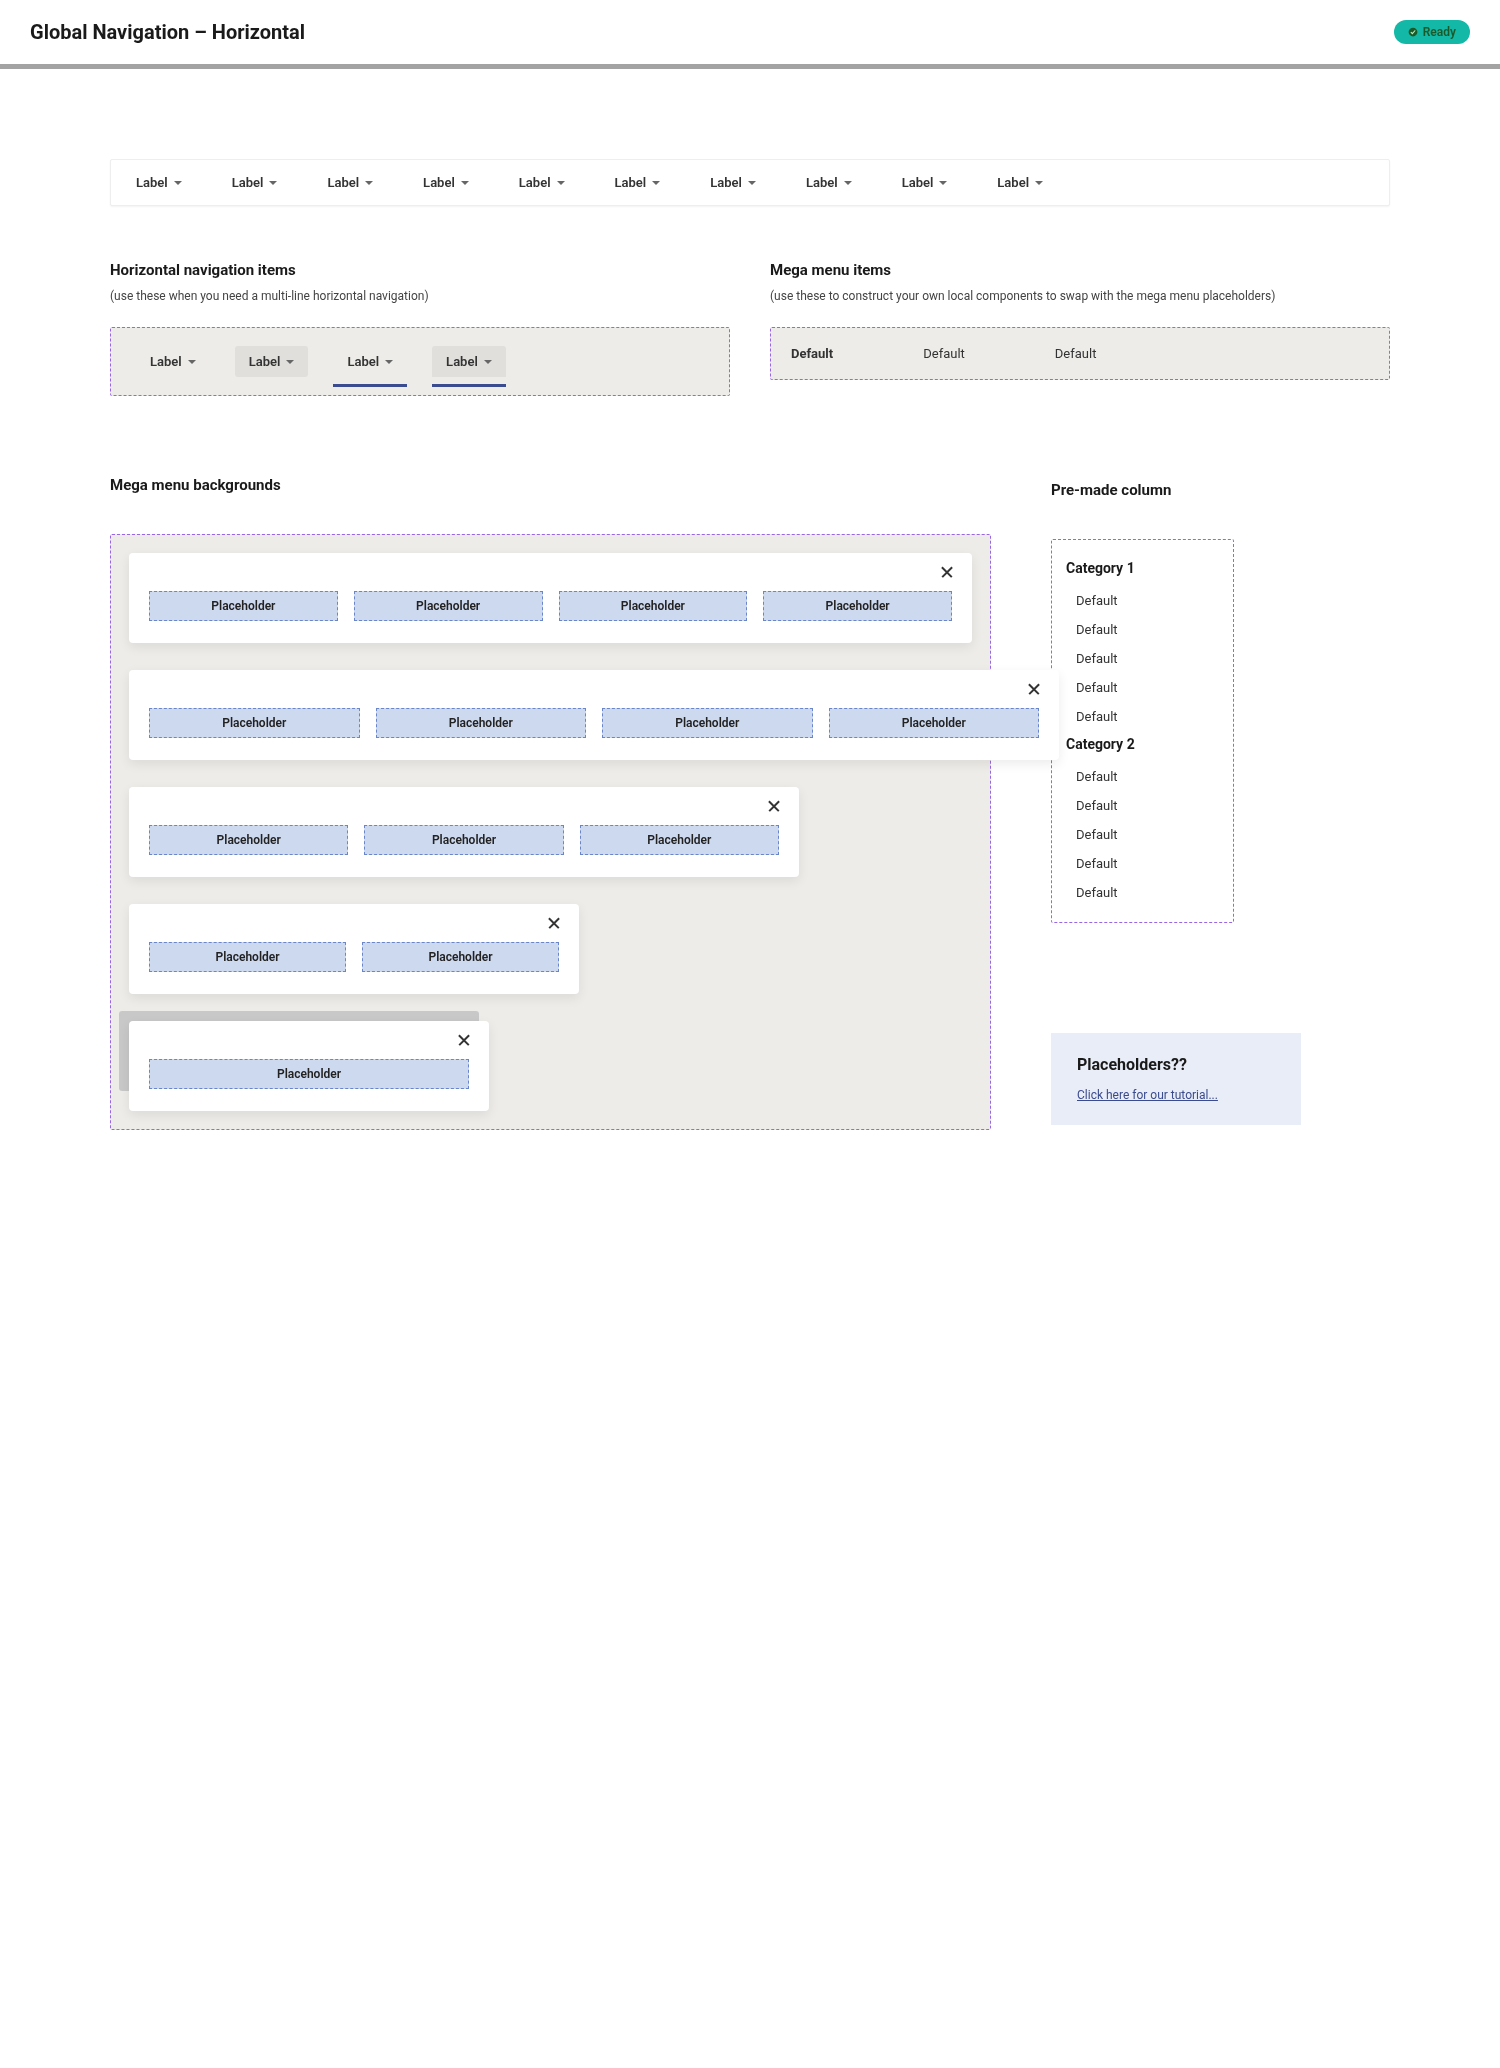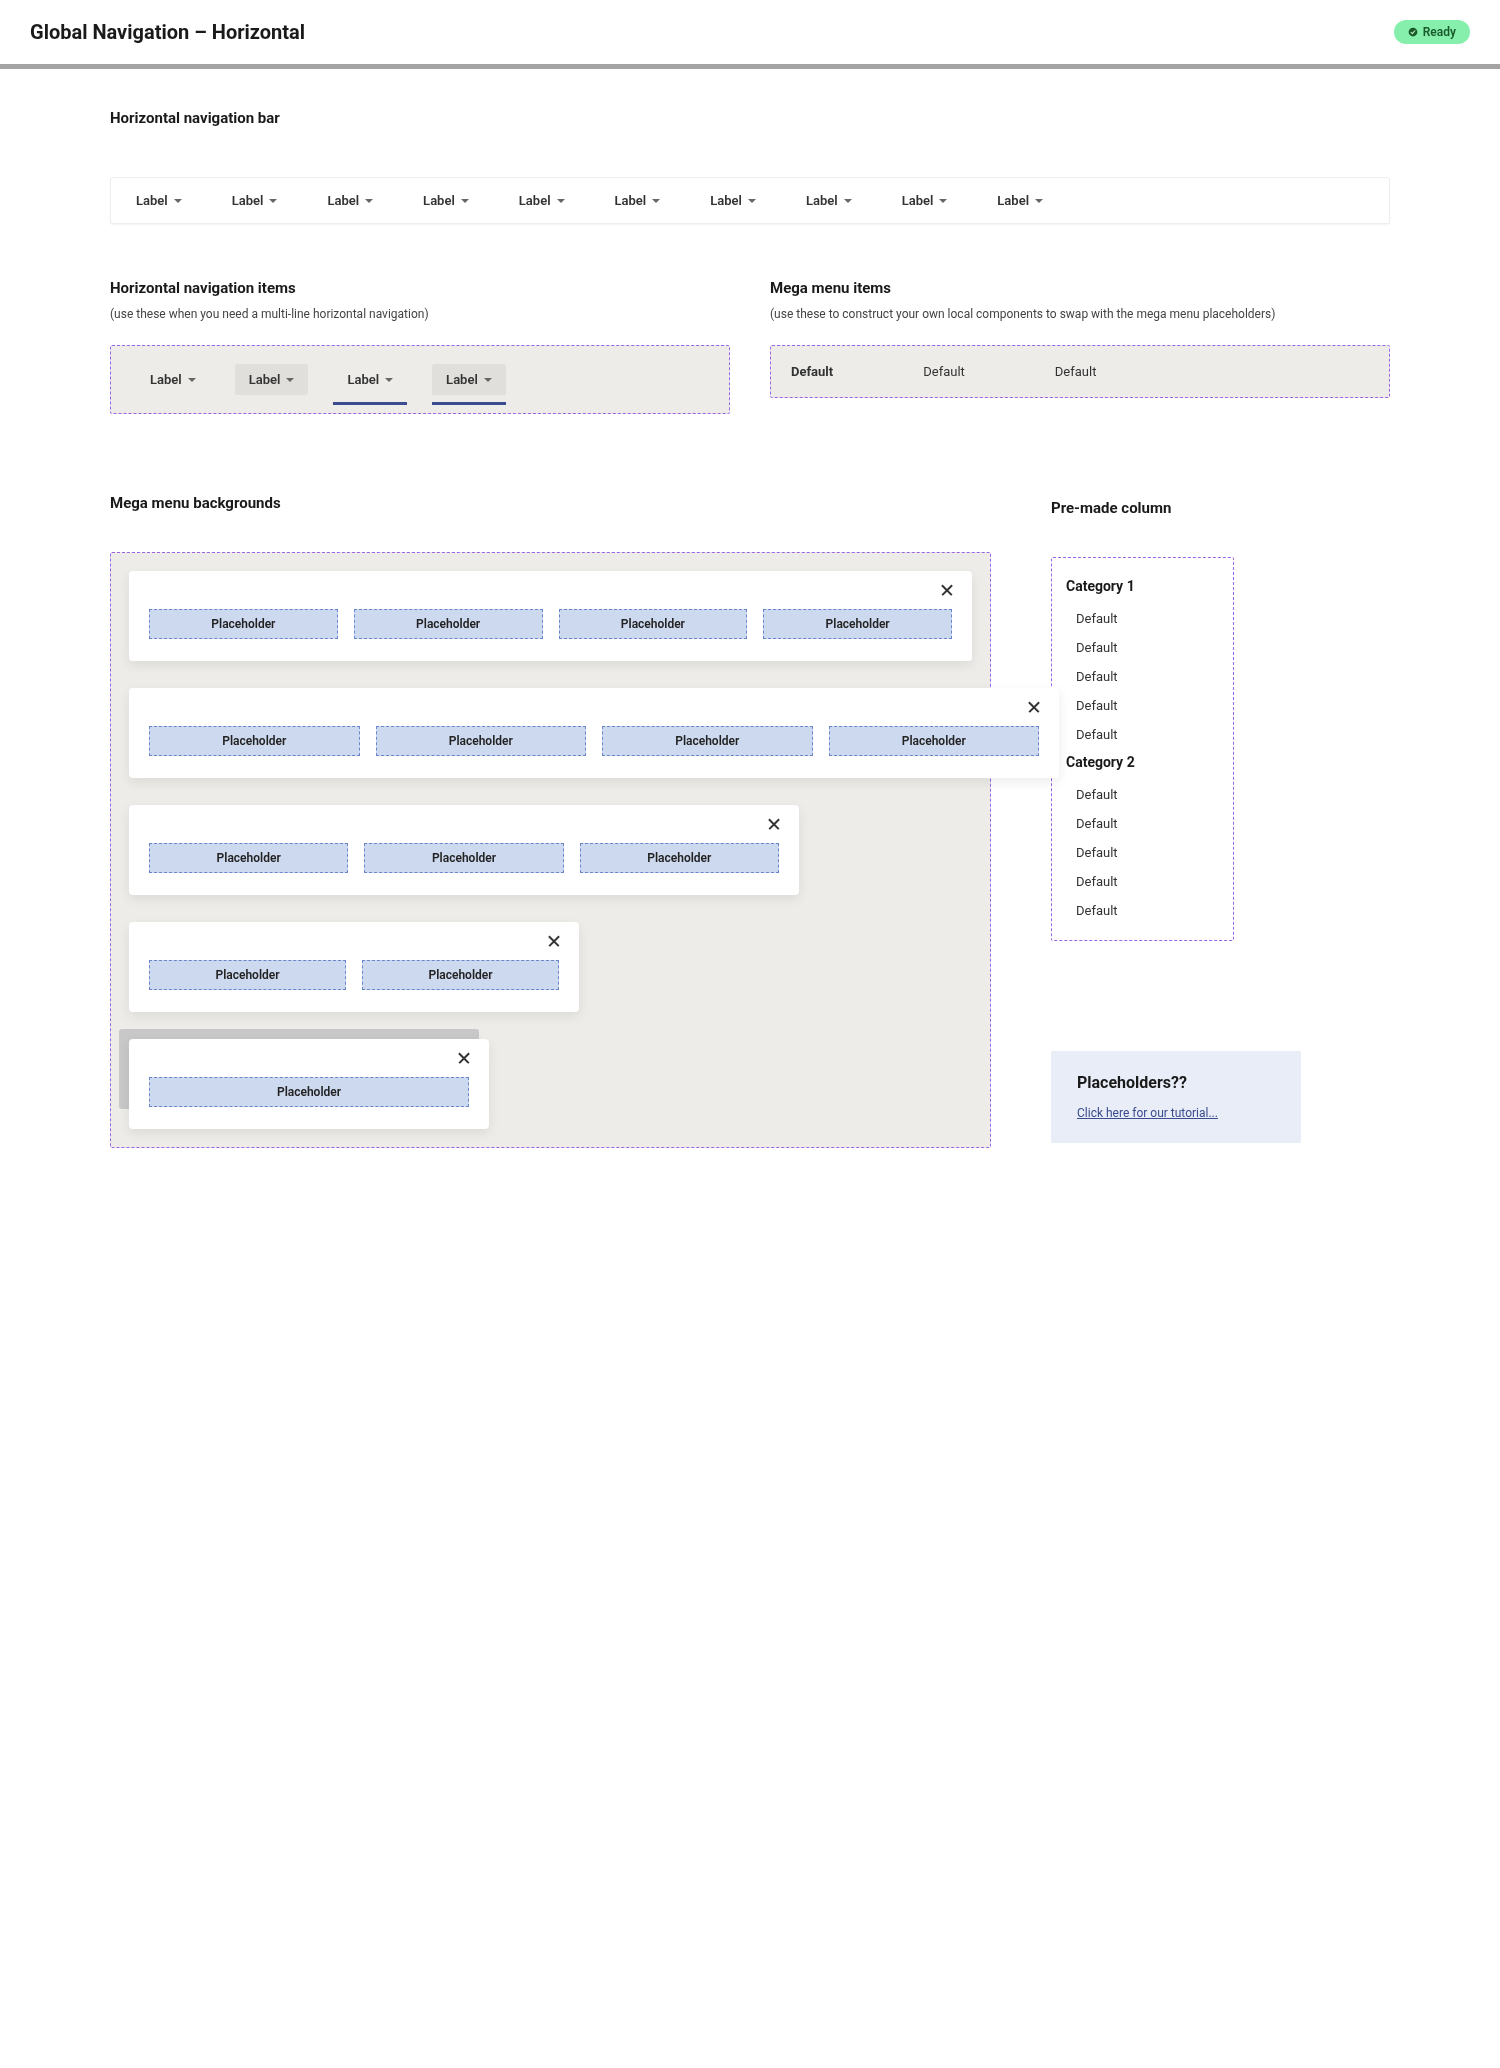--- a/index.html
+++ b/index.html
@@ -11,21 +11,21 @@
   }
   .topbar {
     display: flex;
     justify-content: space-between;
     align-items: center;
     padding: 20px 30px;
     border-bottom: 5px solid #a3a3a3;
   }
   .topbar h1 { font-size: 20px; font-weight: 700; }
   .badge-ready {
-    background: #86efac;
+    background: #14b8a6;
     color: #1a5a2a;
     font-size: 12px;
     font-weight: 600;
     padding: 5px 14px;
     border-radius: 16px;
     display: inline-flex;
     align-items: center;
     gap: 5px;
   }
   .badge-ready svg { width: 10px; height: 10px; }
@@ -206,21 +206,20 @@
         <circle cx="8" cy="8" r="7"></circle>
         <path d="M5 8.5l2 2 4-4.5" stroke="#b8edc2" stroke-width="1.8" fill="none" stroke-linecap="round"></path>
       </svg>
     <span>Ready</span>
   </span>
 </div>
 
 <div class="content">
 
   <div>
-    <div class="section-title">Horizontal navigation bar</div>
     <div class="nav-bar">
       <span class="nav-item">
           <span>Label</span>
           <span class="caret-down-icon"></span>
         </span>
       <span class="nav-item">
           <span>Label</span>
           <span class="caret-down-icon"></span>
         </span>
       <span class="nav-item">

